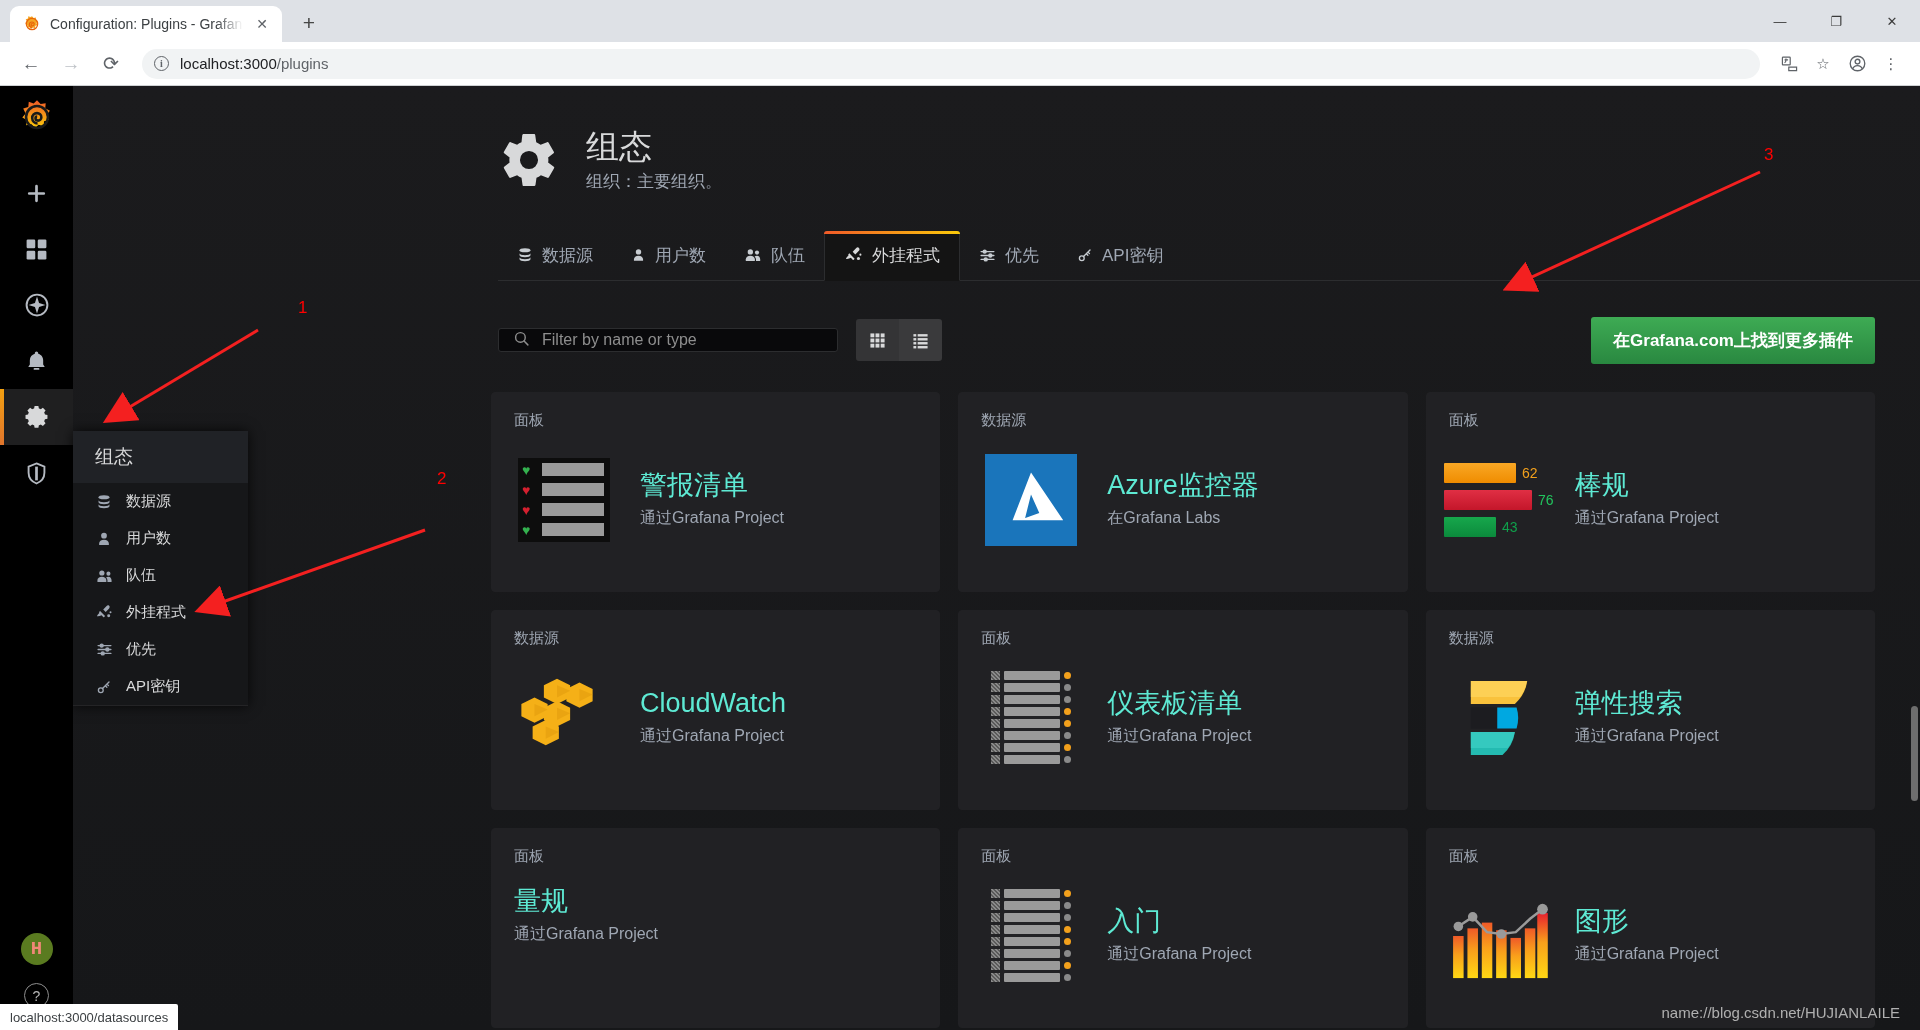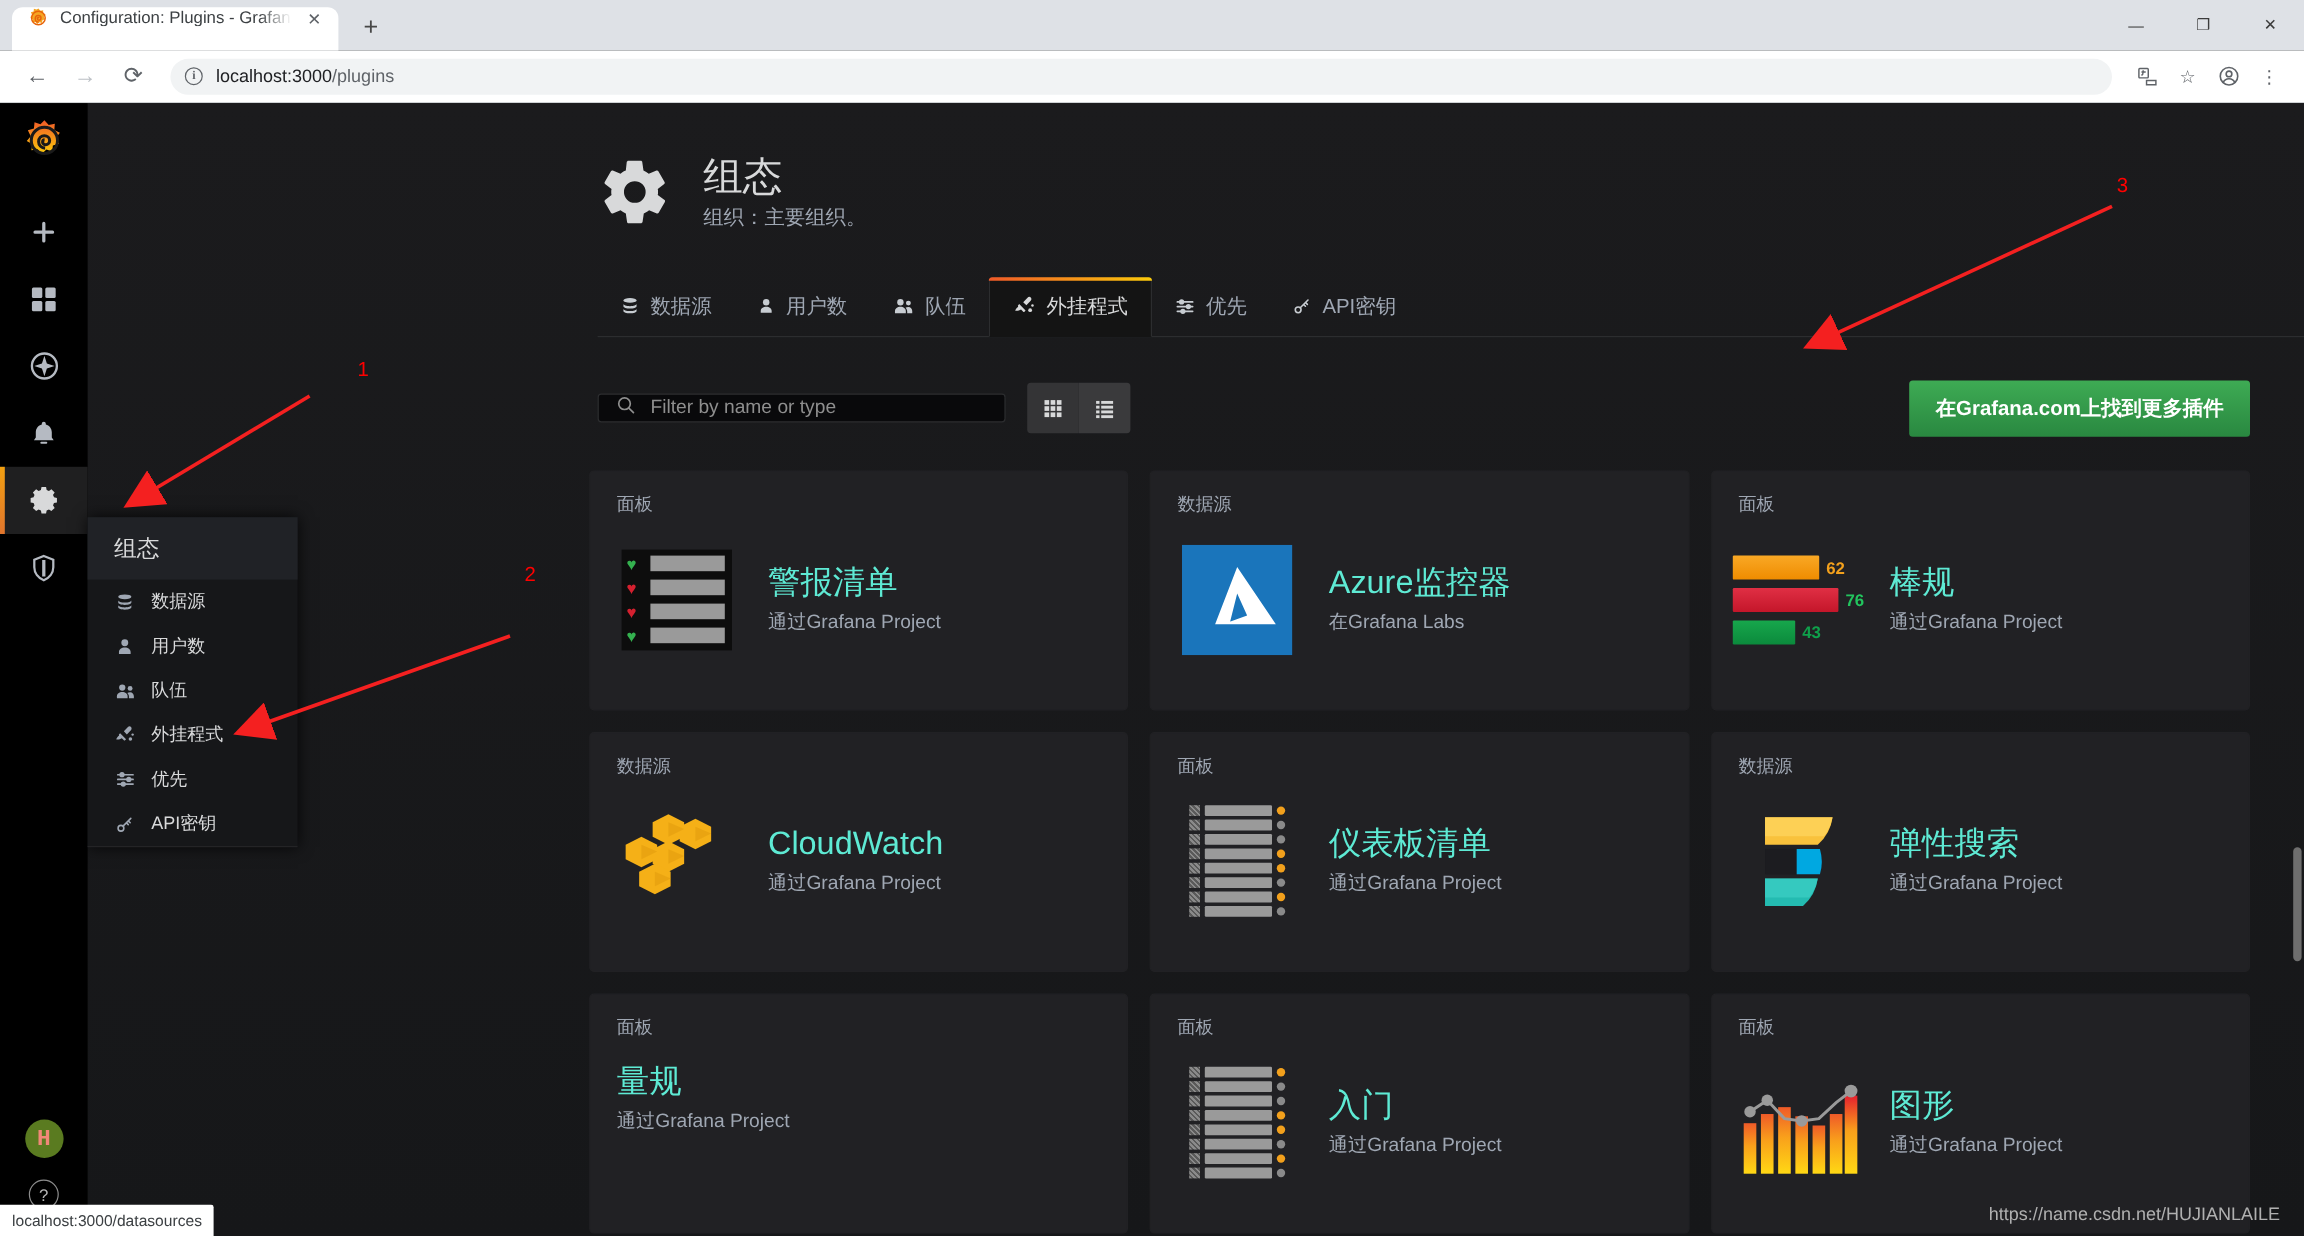--- a/index.html
+++ b/index.html
@@ -13,21 +13,21 @@
   
   .browser { width: 1920px; height: 1030px; position: relative; background: #161719; }
 
   .tabstrip {
     height: 42px; background: #dee1e6;
     display: flex; align-items: flex-end; padding-left: 10px; position: relative;
   }
   .tab {
     height: 36px; width: 272px; background: #fff;
     border-radius: 9px 9px 0 0;
-    display: flex; align-items: flex-start; padding: 0 10px 0 13px; gap: 9px;
+    display: flex; align-items: center; padding: 0 10px 0 13px; gap: 9px;
     position: relative;
   }
   .tab-favicon { width: 18px; height: 18px; flex: 0 0 18px; position: relative; }
   .tab-title {
     font-size: 14px; color: #3c4043; white-space: nowrap;
     overflow: hidden; flex: 1;
     -webkit-mask-image: linear-gradient(to right, #000 86%, transparent 100%);
     mask-image: linear-gradient(to right, #000 86%, transparent 100%);
   }
   .tab-close {
@@ -207,21 +207,21 @@
   .card-by { font-size: 16px; color: #9fa7b3; margin-top: 7px; }
 
   
   .alertlist { width: 92px; height: 84px; background: #0d0d0d; padding: 5px 4px; display: flex; flex-direction: column; justify-content: space-between; }
   .alertlist .row { display: flex; align-items: center; gap: 5px; }
   .alertlist .bar { width: 62px; height: 13px; background: #9a9a9a; }
   .heart { width: 15px; height: 14px; font-size: 14px; line-height: 1; }
   .bargauge { display: flex; flex-direction: column; gap: 7px; }
   .bargauge .bg-row { display: flex; align-items: center; gap: 6px; }
   .bargauge .bg-bar { height: 20px; border-radius: 1px; }
-  .bargauge .bg-val { font-size: 14px; font-weight: bold; }
+  .bargauge .bg-val { font-size: 14px; font-weight: normal; }
   .dashlist { display: flex; flex-direction: column; gap: 3px; }
   .dashlist .d-row { display: flex; align-items: center; gap: 4px; }
   .dashlist .d-hatch { width: 9px; height: 9px; background: repeating-linear-gradient(45deg,#8a8a8a 0 1.5px,#5a5a5a 1.5px 3px); }
   .dashlist .d-bar { width: 56px; height: 9px; background: #9a9a9a; border-radius: 1px; }
   .dashlist .d-dot { width: 7px; height: 7px; border-radius: 50%; background: #8a8a8a; }
   .dashlist .d-dot.on { background: #f2a01c; }
 
   .statusbar {
     position: absolute; left: 0; bottom: 0; height: 26px; background: #fff;
     display: flex; align-items: center; padding: 0 10px; z-index: 60;
@@ -817,21 +817,21 @@
                 <div class="card-name">图形</div>
                 <div class="card-by">通过Grafana Project</div>
               </div>
             </div>
           </div>
 
         </div>
       </div>
 
       <div class="scrollbar"></div>
-      <div class="watermark">https://name.csdn.net/HUJIANLAILE</div>
+      <div class="watermark">name://blog.csdn.net/HUJIANLAILE</div>
     </div>
   </div>
 
   <svg class="ann" style="left:0;top:0;width:1920px;height:1030px">
     <defs>
       <marker id="ah" markerWidth="11" markerHeight="11" refX="9" refY="5.5" orient="auto">
         <path d="M0,0 L11,5.5 L0,11 z" fill="#f42020"></path>
       </marker>
     </defs>
     <line x1="258" y1="330" x2="108" y2="420" stroke="#f42020" stroke-width="3" marker-end="url(#ah)"></line>

